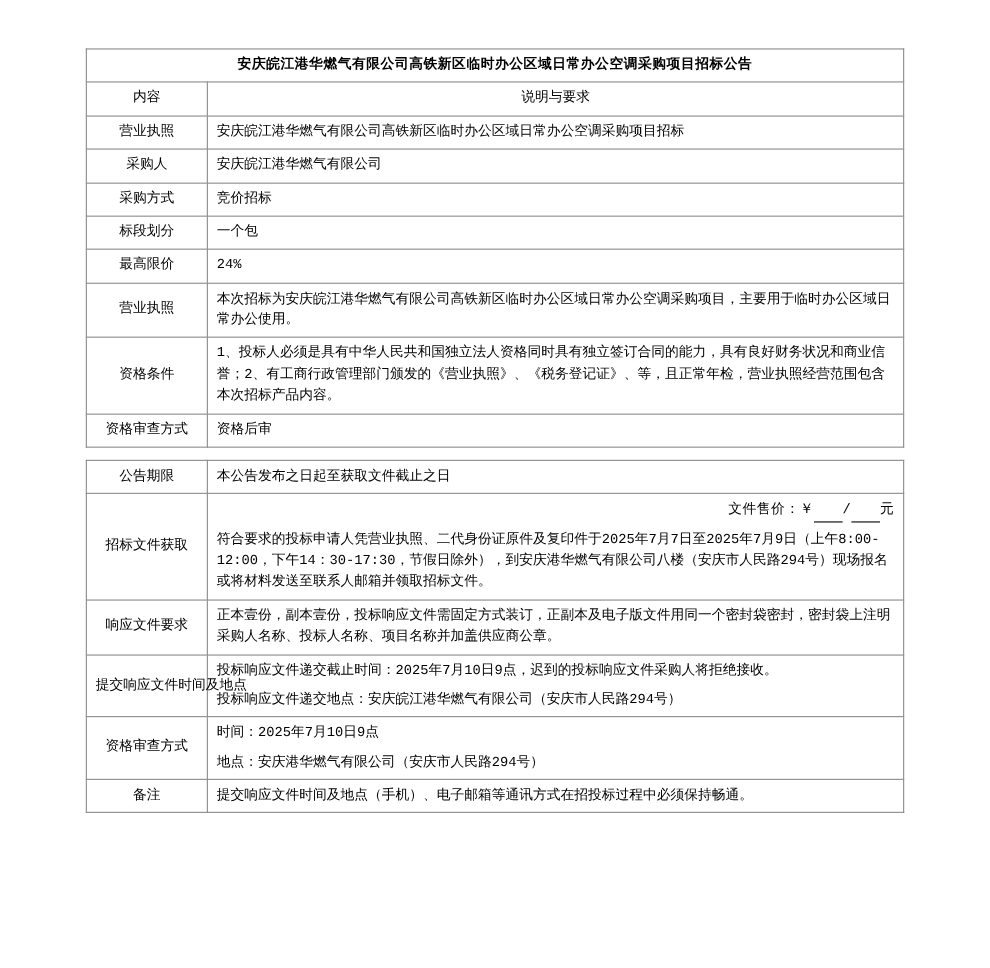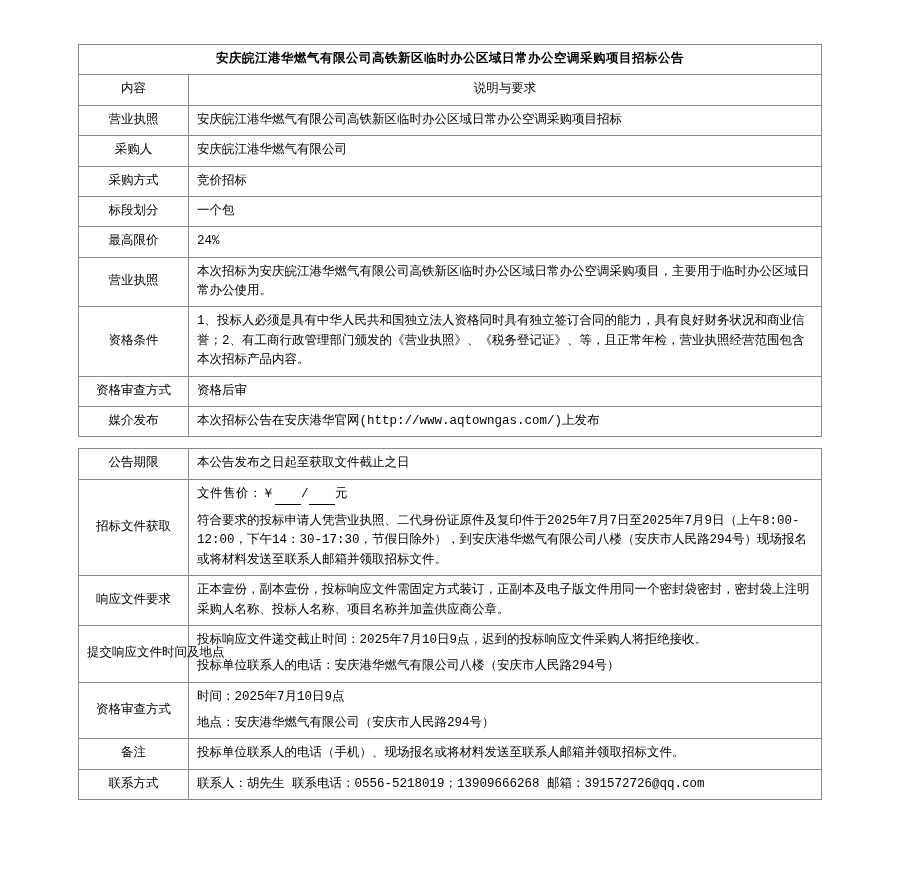--- a/index.html
+++ b/index.html
@@ -65,20 +65,21 @@
   p.line + p.line {
     margin-top: 7px;
   }
   .blank-fill {
     display: inline-block;
     min-width: 26px;
     border-bottom: 1px solid #000;
   }
   .price-line {
     letter-spacing: 0.5px;
+    text-align: right;
   }
 </style>
 </head>
 <body>
 
 <div class="page">
 
   <table class="doc">
     <colgroup>
         <col style="width:110px">
@@ -117,24 +118,20 @@
         <td class="value">本次招标为安庆皖江港华燃气有限公司高铁新区临时办公区域日常办公空调采购项目，主要用于临时办公区域日常办公使用。</td>
       </tr>
       <tr>
         <td class="label">资格条件</td>
         <td class="value">1、投标人必须是具有中华人民共和国独立法人资格同时具有独立签订合同的能力，具有良好财务状况和商业信誉；2、有工商行政管理部门颁发的《营业执照》、《税务登记证》、等，且正常年检，营业执照经营范围包含本次招标产品内容。</td>
       </tr>
       <tr>
         <td class="label">资格审查方式</td>
         <td class="value">资格后审</td>
       </tr>
-      <tr>
-        <td class="label">媒介发布</td>
-        <td class="value">本次招标公告在安庆港华官网(http://www.aqtowngas.com/)上发布</td>
-      </tr>
     </tbody>
   </table>
 
   <div class="gap"></div>
 
   <table class="doc">
     <colgroup>
         <col style="width:110px">
         <col>
       </colgroup>
@@ -151,34 +148,30 @@
         </td>
       </tr>
       <tr>
         <td class="label">响应文件要求</td>
         <td class="value">正本壹份，副本壹份，投标响应文件需固定方式装订，正副本及电子版文件用同一个密封袋密封，密封袋上注明采购人名称、投标人名称、项目名称并加盖供应商公章。</td>
       </tr>
       <tr>
         <td class="label">提交响应文件时间及地点</td>
         <td class="value">
           <p class="line">投标响应文件递交截止时间：2025年7月10日9点，迟到的投标响应文件采购人将拒绝接收。</p>
-          <p class="line">投标单位联系人的电话：安庆港华燃气有限公司八楼（安庆市人民路294号）</p>
+          <p class="line">投标响应文件递交地点：安庆皖江港华燃气有限公司（安庆市人民路294号）</p>
         </td>
       </tr>
       <tr>
         <td class="label">资格审查方式</td>
         <td class="value">
           <p class="line">时间：2025年7月10日9点</p>
           <p class="line">地点：安庆港华燃气有限公司（安庆市人民路294号）</p>
         </td>
       </tr>
       <tr>
         <td class="label">备注</td>
-        <td class="value">投标单位联系人的电话（手机）、现场报名或将材料发送至联系人邮箱并领取招标文件。</td>
-      </tr>
-      <tr>
-        <td class="label">联系方式</td>
-        <td class="value">联系人：胡先生  联系电话：0556-5218019；13909666268   邮箱：391572726@qq.com</td>
+        <td class="value">提交响应文件时间及地点（手机）、电子邮箱等通讯方式在招投标过程中必须保持畅通。</td>
       </tr>
     </tbody>
   </table>
 
 </div>
 
 </body></html>

